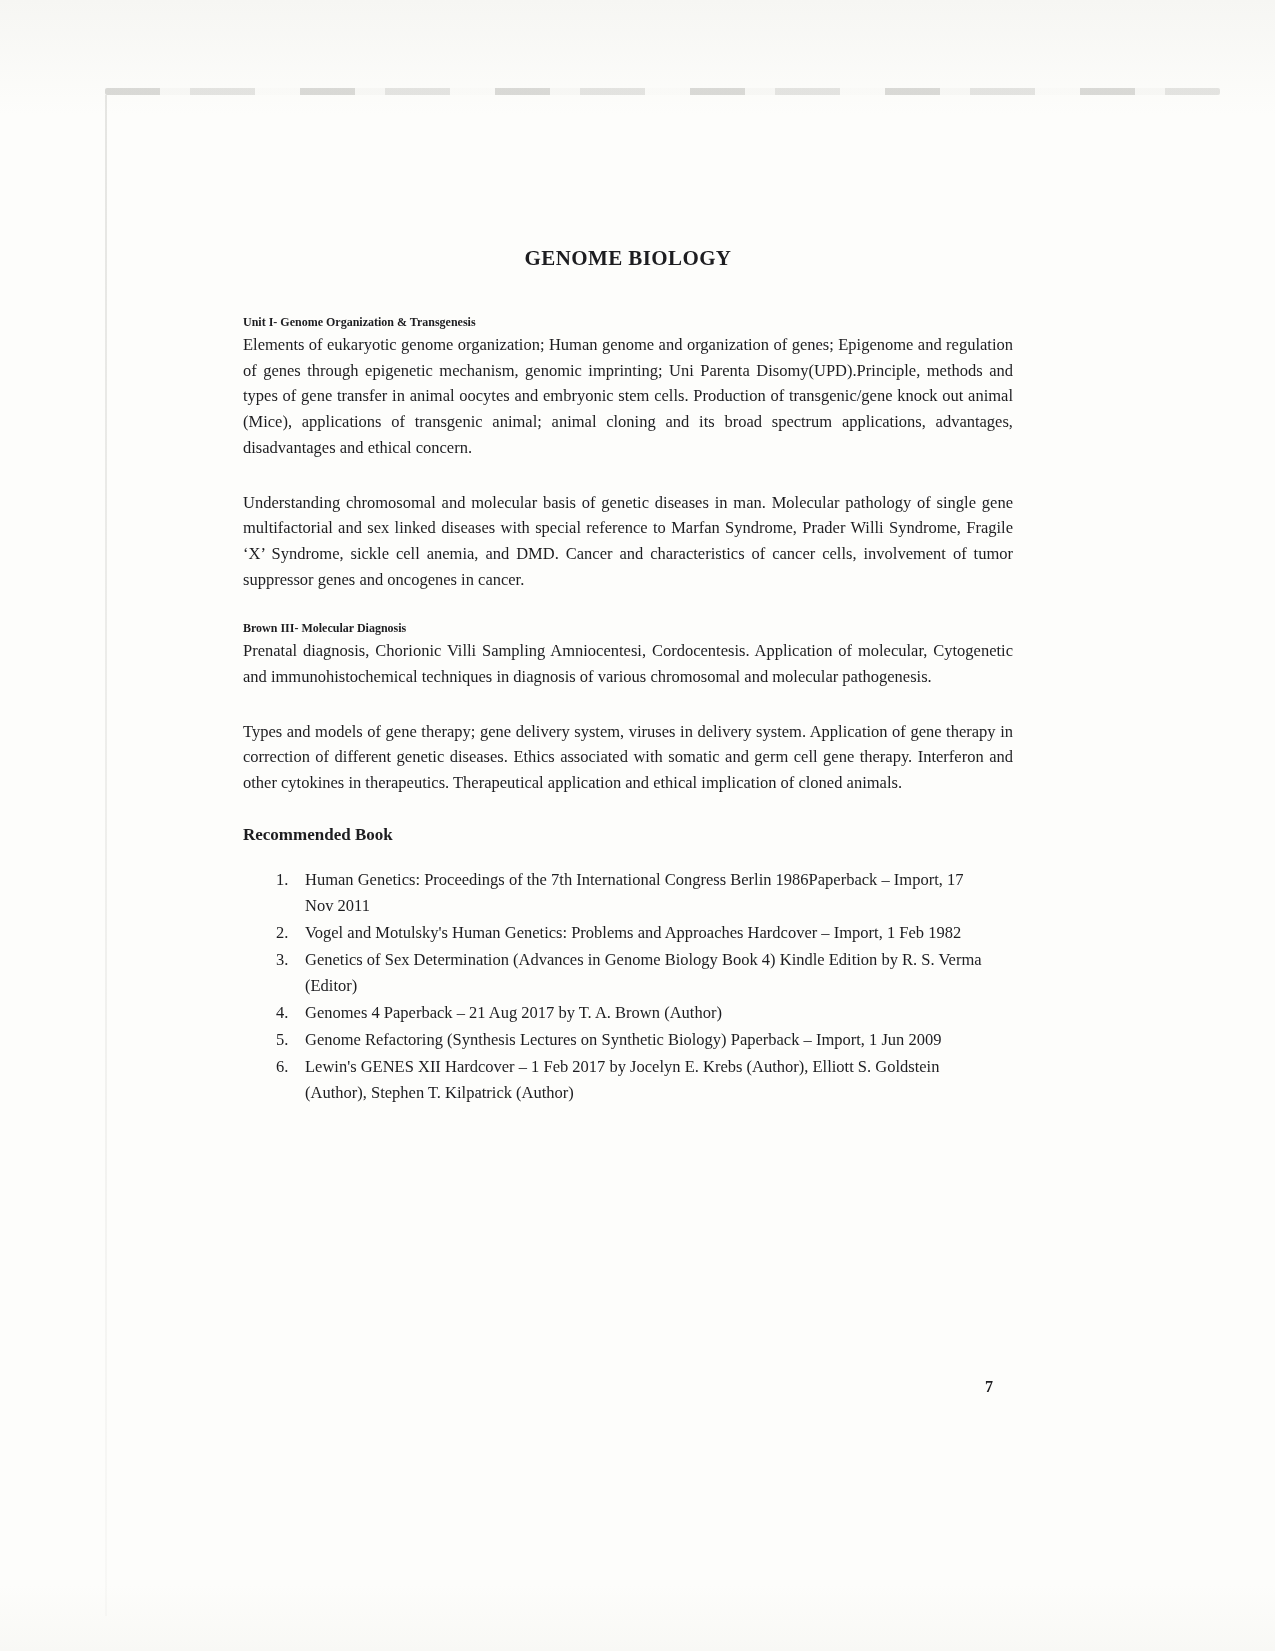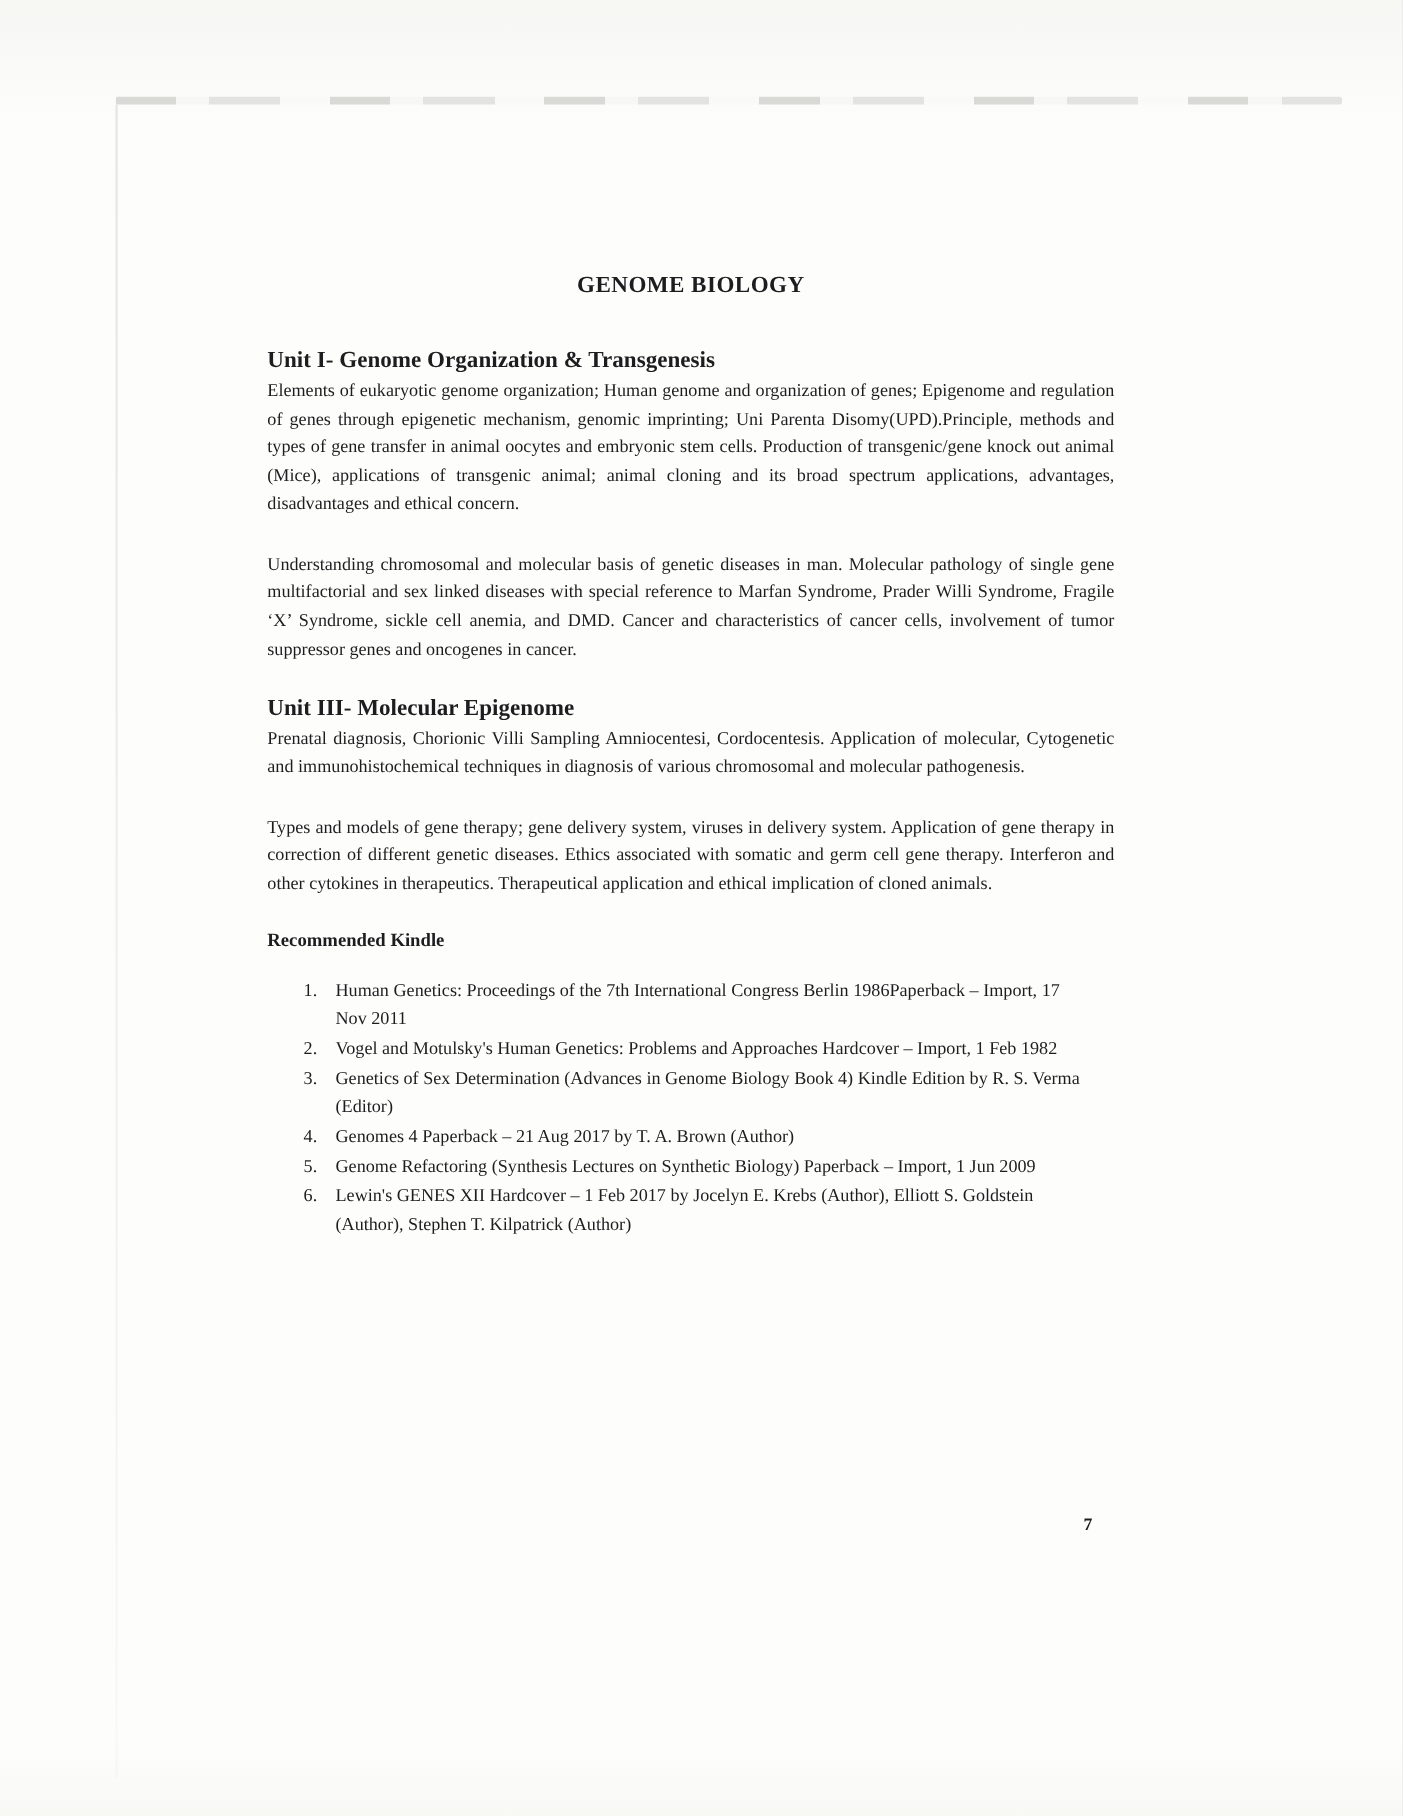--- a/index.html
+++ b/index.html
@@ -44,21 +44,21 @@
     text-align: center;
     font-size: 21px;
     font-weight: bold;
     letter-spacing: 0.4px;
     margin-bottom: 44px;
   }
 
   .unit { margin-bottom: 29px; }
 
   .unit-heading {
-    font-size: 21px;
+    font-size: 12px;
     font-weight: bold;
     margin-bottom: 2px;
   }
 
   .unit-body {
     font-size: 16.5px;
     line-height: 25.7px;
     text-align: justify;
   }
 
@@ -114,29 +114,29 @@
     <section class="unit">
       <h2 class="unit-heading">Unit I- Genome Organization &amp; Transgenesis</h2>
       <p class="unit-body">Elements of eukaryotic genome organization; Human genome and organization of genes; Epigenome and regulation of genes through epigenetic mechanism, genomic imprinting; Uni Parenta Disomy(UPD).Principle, methods and types of gene transfer in animal oocytes and embryonic stem cells. Production of transgenic/gene knock out animal (Mice), applications of transgenic animal; animal cloning and its broad spectrum applications, advantages, disadvantages and ethical concern.</p>
     </section>
 
     <section class="unit">
       <p class="unit-body">Understanding chromosomal and molecular basis of genetic diseases in man. Molecular pathology of single gene multifactorial and sex linked diseases with special reference to Marfan Syndrome, Prader Willi Syndrome, Fragile ‘X’ Syndrome, sickle cell anemia, and DMD. Cancer and characteristics of cancer cells, involvement of tumor suppressor genes and oncogenes in cancer.</p>
     </section>
 
     <section class="unit">
-      <h2 class="unit-heading">Unit III- Molecular Epigenome</h2>
+      <h2 class="unit-heading">Brown III- Molecular Diagnosis</h2>
       <p class="unit-body">Prenatal diagnosis, Chorionic Villi Sampling Amniocentesi, Cordocentesis. Application of molecular, Cytogenetic and immunohistochemical techniques in diagnosis of various chromosomal and molecular pathogenesis.</p>
     </section>
 
     <section class="unit">
       <p class="unit-body">Types and models of gene therapy; gene delivery system, viruses in delivery system. Application of gene therapy in correction of different genetic diseases. Ethics associated with somatic and germ cell gene therapy. Interferon and other cytokines in therapeutics. Therapeutical application and ethical implication of cloned animals.</p>
     </section>
 
-    <h2 class="books-heading">Recommended Kindle</h2>
+    <h2 class="books-heading">Recommended Book</h2>
 
     <ol class="books">
       <li class="book">
         <span class="book-num">1.</span>
         <span class="book-text">Human Genetics: Proceedings of the 7th International Congress Berlin 1986Paperback – Import, 17 Nov 2011</span>
       </li>
       <li class="book">
         <span class="book-num">2.</span>
         <span class="book-text">Vogel and Motulsky's Human Genetics: Problems and Approaches Hardcover – Import, 1 Feb 1982</span>
       </li>

